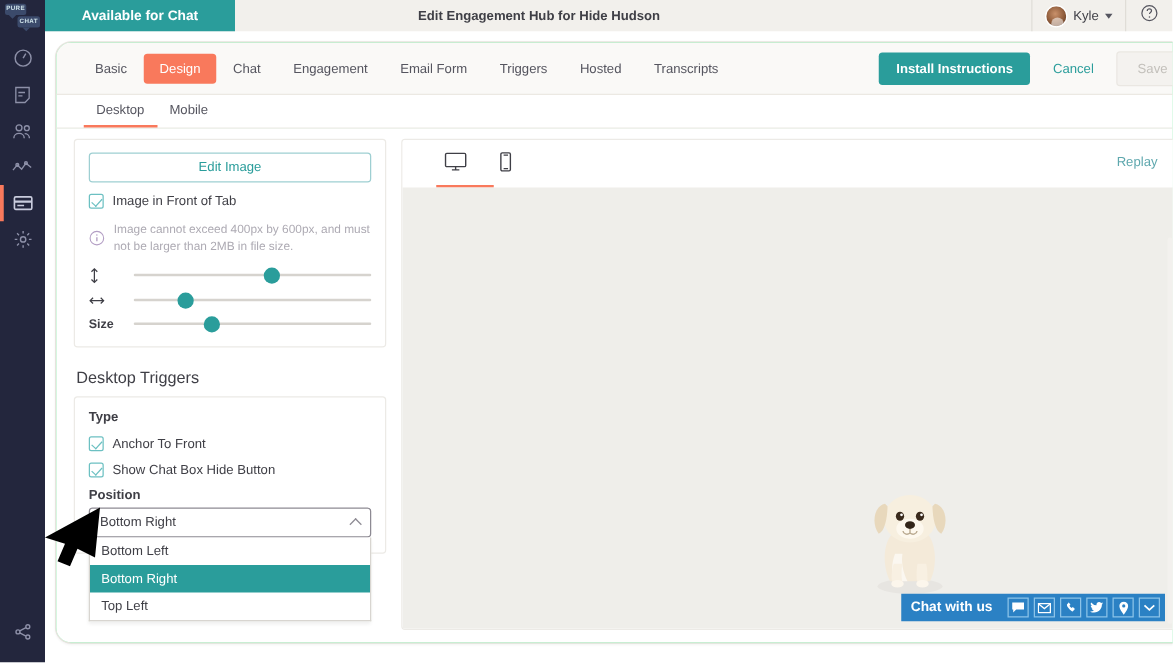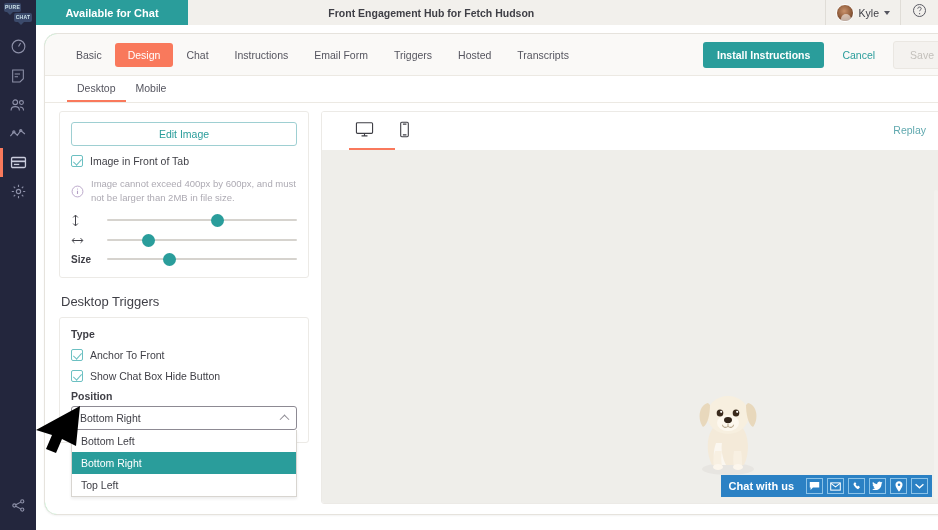--- a/index.html
+++ b/index.html
@@ -462,21 +462,21 @@
               <circle cx="15" cy="15.5" r="2.1"></circle>
             <path d="M6.4 9 L13 5.5M6.4 11 L13 14.5"></path>
           </svg>
         </span>
       </div>
     </div>
   </div>
 
   <div class="topbar">
     <div class="status-pill">Available for Chat</div>
-    <div class="topbar-title">Front Engagement Hub for Fetch Hudson</div>
+    <div class="topbar-title">Edit Engagement Hub for Hide Hudson</div>
     <div class="topbar-user">
       <div class="avatar"></div>
       <span class="user-name">Kyle</span>
       <span class="caret-dn"></span>
     </div>
     <div class="topbar-help">
       <span>
         <svg width="15" height="15" viewBox="0 0 20 20" fill="none" stroke="#55555f" stroke-width="1.3">
           <circle cx="10" cy="10" r="8"></circle>
           <path d="M7.7 7.6c0-1.3 1-2.2 2.3-2.2s2.3.9 2.3 2.1c0 1.8-2.2 1.8-2.2 3.4"></path>
@@ -485,21 +485,21 @@
       </span>
     </div>
   </div>
 
   <div class="card">
 
     <div class="tabbar">
       <div class="tab">Basic</div>
       <div class="tab active">Design</div>
       <div class="tab">Chat</div>
-      <div class="tab">Instructions</div>
+      <div class="tab">Engagement</div>
       <div class="tab">Email Form</div>
       <div class="tab">Triggers</div>
       <div class="tab">Hosted</div>
       <div class="tab">Transcripts</div>
 
       <div class="tabbar-actions">
         <button class="btn-primary">Install Instructions</button>
         <button class="btn-link">Cancel</button>
         <button class="btn-disabled">Save</button>
       </div>

